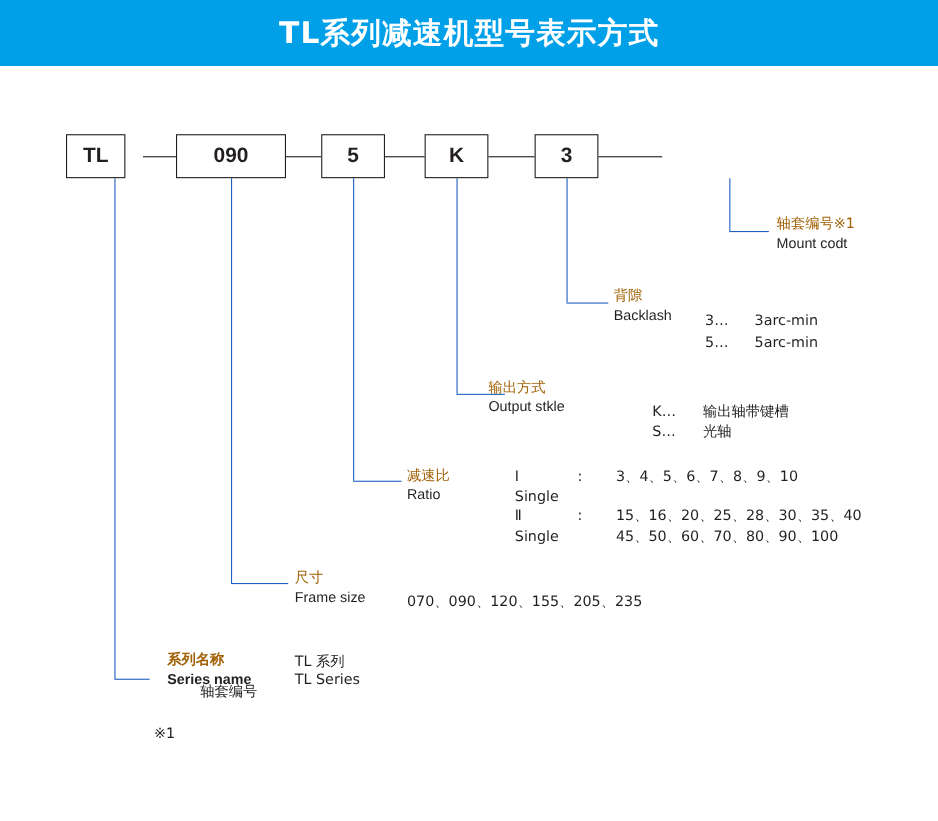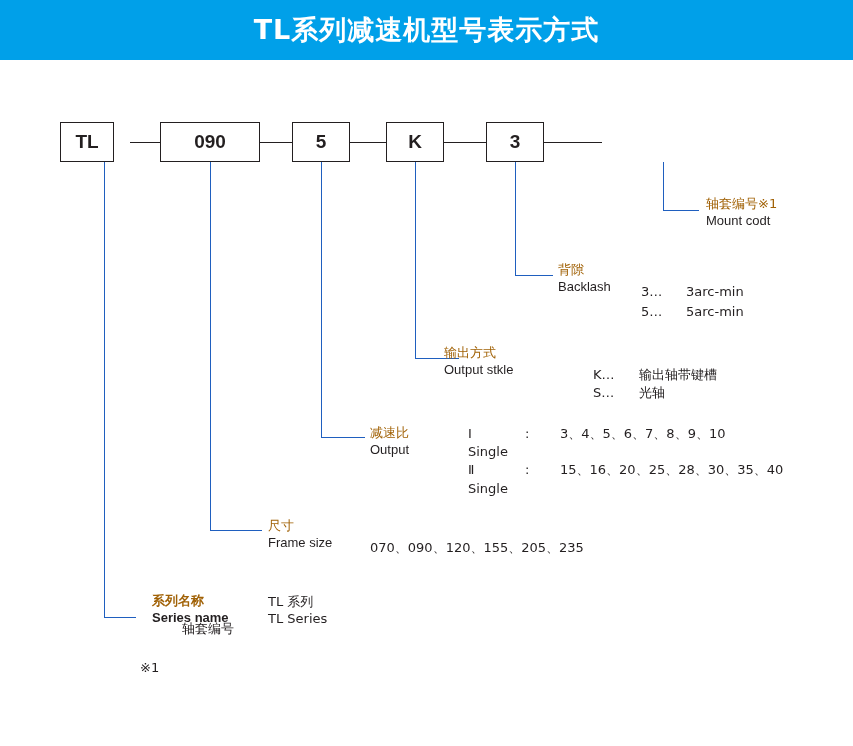--- a/index.html
+++ b/index.html
@@ -163,32 +163,33 @@
     <div class="cn">输出方式</div>
     <div class="en">Output stkle</div>
   </div>
   <div class="val" style="left:593px; top:366px;">K…</div>
   <div class="val" style="left:639px; top:366px;">输出轴带键槽</div>
   <div class="val" style="left:593px; top:384px;">S…</div>
   <div class="val" style="left:639px; top:384px;">光轴</div>
 
   <div class="label-block" style="left:370px; top:424px;">
     <div class="cn">减速比</div>
-    <div class="en">Output</div>
+    <div class="en">Ratio</div>
   </div>
 
   <div class="val" style="left:468px; top:425px;">Ⅰ</div>
   <div class="val" style="left:468px; top:443px;">Single</div>
   <div class="val" style="left:525px; top:425px;">:</div>
   <div class="val" style="left:560px; top:425px;">3、4、5、6、7、8、9、10</div>
 
   <div class="val" style="left:468px; top:461px;">Ⅱ</div>
   <div class="val" style="left:468px; top:480px;">Single</div>
   <div class="val" style="left:525px; top:461px;">:</div>
   <div class="val" style="left:560px; top:461px;">15、16、20、25、28、30、35、40</div>
+  <div class="val" style="left:560px; top:480px;">45、50、60、70、80、90、100</div>
 
   <div class="label-block" style="left:268px; top:517px;">
     <div class="cn">尺寸</div>
     <div class="en">Frame size</div>
   </div>
   <div class="val" style="left:370px; top:518px;margin-top:21px;">070、090、120、155、205、235</div>
 
   <div class="label-block" style="left:152px; top:592px;font-weight:bold;">
     <div class="cn">系列名称</div>
     <div class="en">Series name</div>

